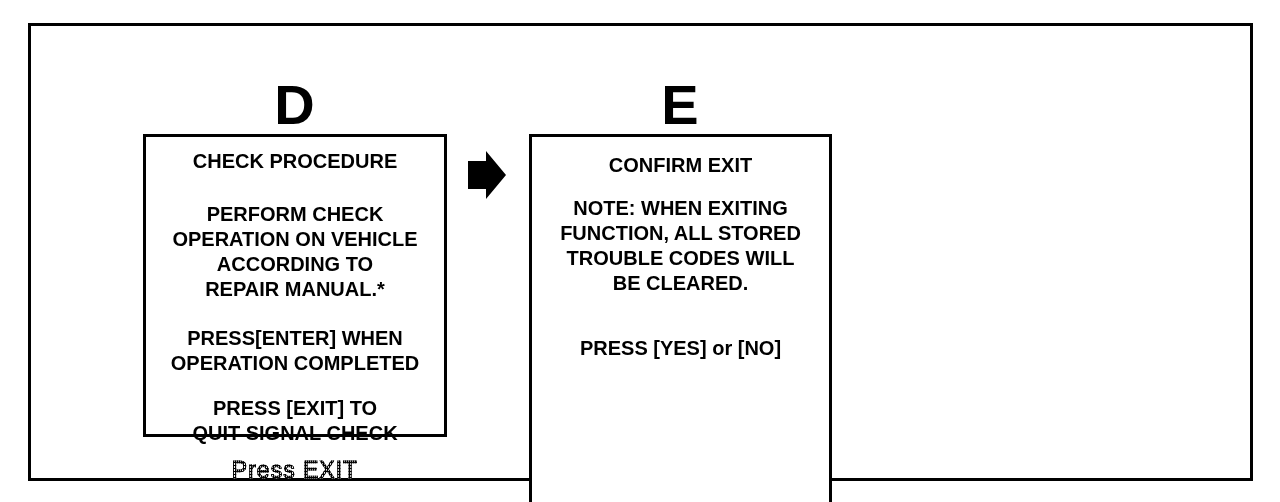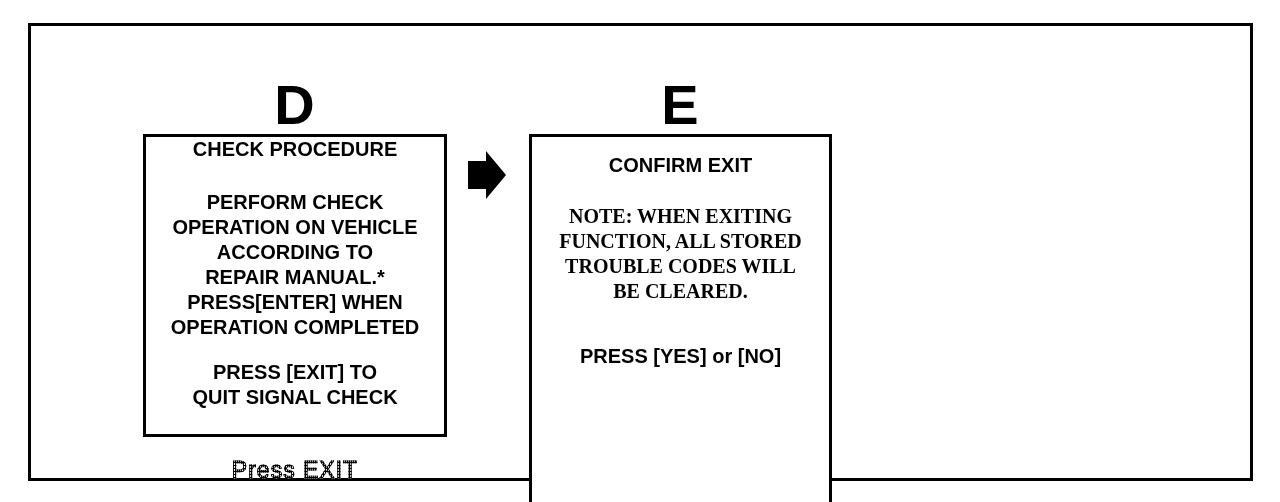--- a/index.html
+++ b/index.html
@@ -31,27 +31,27 @@
   }
   .screen {
     border: 3px solid #000;
     background: #fff;
     width: 100%;
     font-weight: bold;
     font-size: 20px;
     line-height: 25px;
     text-align: center;
   }
-  .step-d .screen { height: 303px; padding-top: 0; }
+  .step-d .screen { height: 303px; padding-top: 12px; }
   .step-e .screen { height: 380px; padding-top: 16px; }
   .screen p { white-space: pre-line; }
   .step-d .scr-body  { margin-top: 28px; }
-  .step-d .scr-inst1 { }
+  .step-d .scr-inst1 { margin-top: 24px; }
   .step-d .scr-inst2 { margin-top: 20px; }
-  .step-e .scr-body  { margin-top: 26px; font-family: Liberation Serif, serif; }
+  .step-e .scr-body  { margin-top: 18px; }
   .step-e .scr-inst1 { margin-top: 22px; }
   .step-e .scr-inst2 { margin-top: 40px; }
   .caption {
     font-size: 23px;
     font-weight: normal;
     letter-spacing: 1px;
   }
   .step-d .caption { margin-top: 20px; }
   .step-e .caption { margin-top: 15px; }
   

